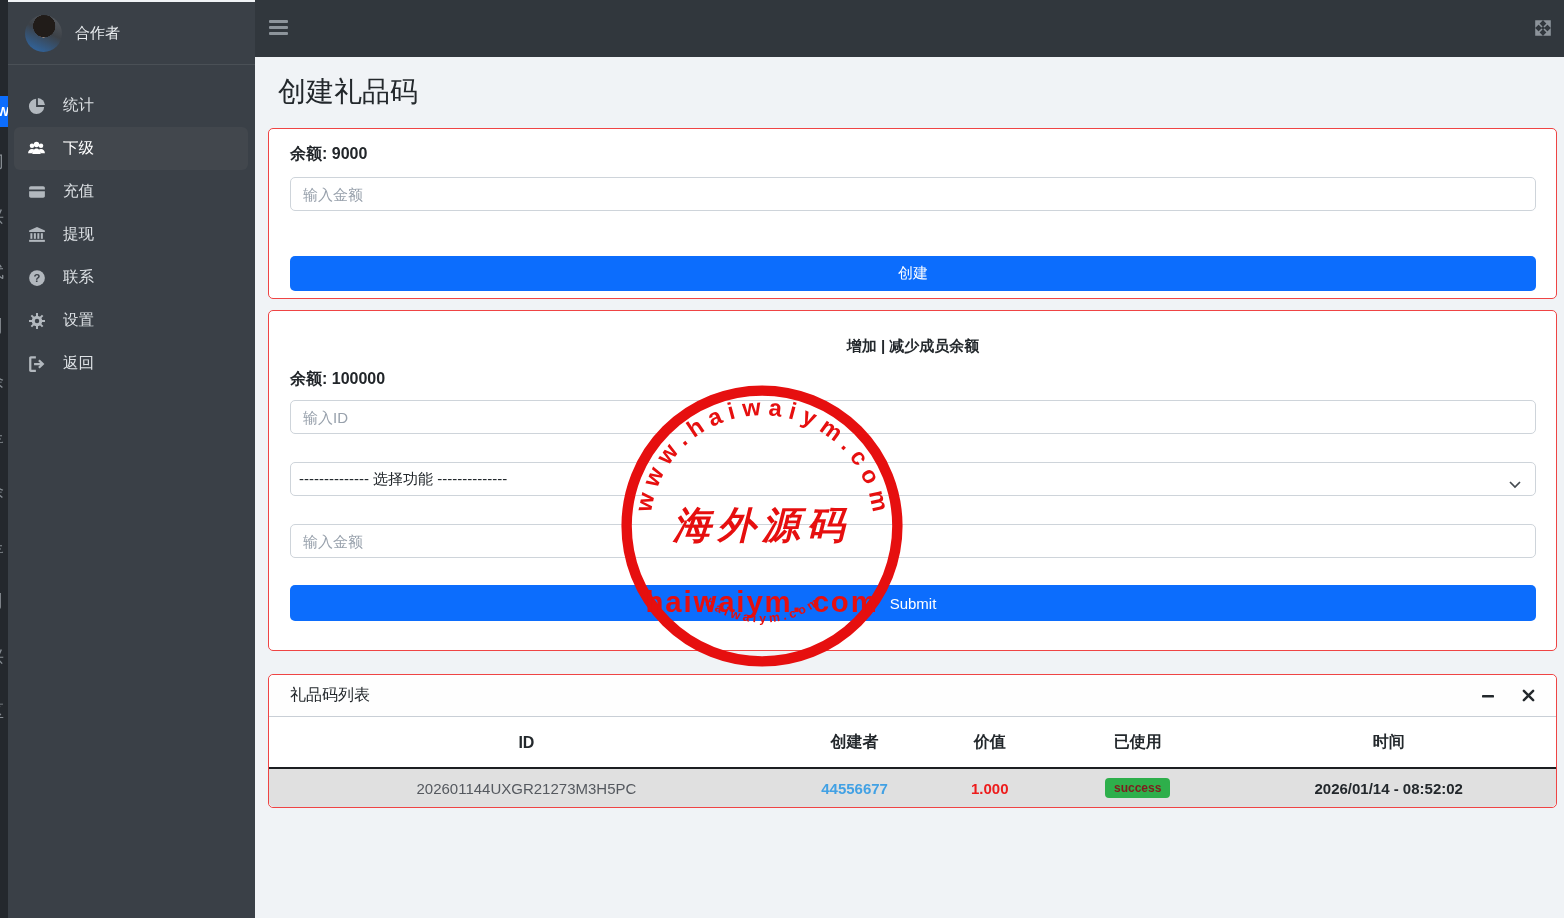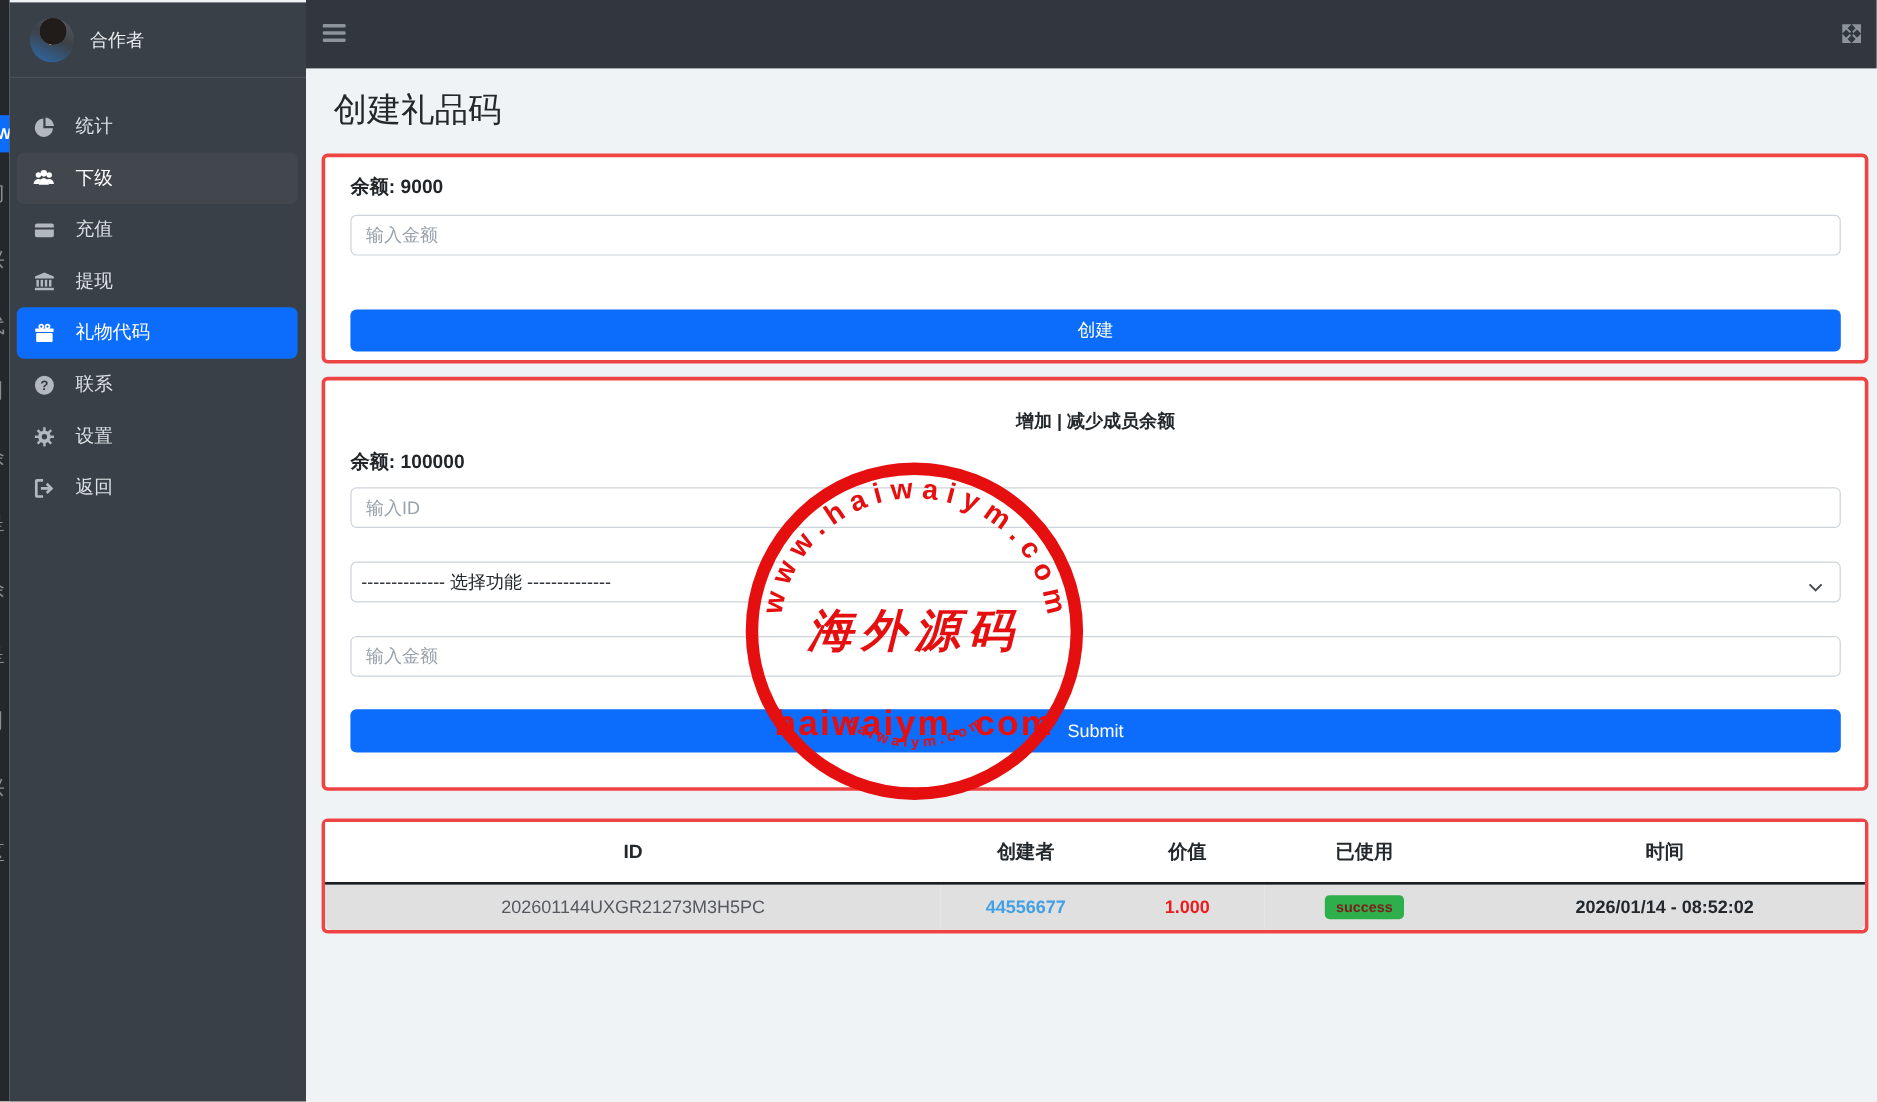--- a/index.html
+++ b/index.html
@@ -42,21 +42,21 @@
   
   .topbar{ position:absolute; left:255px; top:0; right:0; height:57px; background:#31373d; z-index:2; }
   .hamburger{ position:absolute; left:14px; top:20px; width:20px; height:16px; cursor:pointer; }
   .hamburger i{ display:block; width:19px; height:3px; background:#8d949b; margin-bottom:3px; border-radius:1px; }
   .fullscreen{ position:absolute; right:12px; top:19px; width:18px; height:18px; color:#8d949b; cursor:pointer; }
 
   
   .main{ position:absolute; left:255px; top:57px; right:0; bottom:0; background:#f0f3f6; overflow:hidden; }
   h1.page-title{ margin:18px 0 0 23px; font-size:28px; font-weight:500; color:#23282c; line-height:34px; }
 
-  .card{ background:#fff; border:3px solid #ef4444; border-radius:5px; margin:0 7px 0 13px; }
+  .card{ background:#fff; border:1px solid #ef4444; border-radius:5px; margin:0 7px 0 13px; }
   .card-body{ padding:14px 20px 7px 21px; }
 
   .balance{ font-size:16px; font-weight:bold; color:#212529; margin:1px 0 12px; }
   .form-input{
     width:100%; height:34px; border:1px solid #ced4da; border-radius:5px;
     padding:0 12px; font-size:15px; color:#23282c; background:#fff; outline:none;
     font-family:"Liberation Sans","DejaVu Sans",sans-serif;
   }
   .form-input::placeholder{ color:#98a1ac; }
   .btn-primary{
@@ -176,31 +176,20 @@
             <rect x="2.1" y="6.4" width="1.8" height="5"></rect>
             <rect x="5.2" y="6.4" width="1.8" height="5"></rect>
             <rect x="8.3" y="6.4" width="1.8" height="5"></rect>
             <rect x="11.4" y="6.4" width="1.8" height="5"></rect>
             <rect x="1" y="12.3" width="14" height="1.8"></rect>
           </svg>
       </span>
       <span>提现</span>
     </div>
 
-    <div class="nav-item active">
-      <span class="ic">
-        <svg width="18" height="18" viewBox="0 0 16 16" fill="currentColor">
-            <circle cx="5.7" cy="2.8" r="1.5" fill="none" stroke="currentColor" stroke-width="1.3"></circle>
-            <circle cx="10.3" cy="2.8" r="1.5" fill="none" stroke="currentColor" stroke-width="1.3"></circle>
-            <rect x="1.2" y="4.2" width="13.6" height="2.6" rx="0.6"></rect>
-            <rect x="1.9" y="7.6" width="12.2" height="6.6" rx="0.8"></rect>
-          </svg>
-      </span>
-      <span>礼物代码</span>
-    </div>
 
     <div class="nav-item">
       <span class="ic">
         <svg width="18" height="18" viewBox="0 0 16 16">
             <circle cx="8" cy="8" r="7" fill="currentColor"></circle>
             <text x="8" y="11.4" font-size="10" font-weight="bold" text-anchor="middle" fill="#3a4047" font-family="Liberation Sans, sans-serif">?</text>
           </svg>
       </span>
       <span>联系</span>
     </div>
@@ -274,20 +263,35 @@
               <polyline points="1,1 6,6 11,1"></polyline>
             </svg>
         </span>
       </div>
       <input class="form-input amount2" type="text" placeholder="输入金额" style="">
       <button class="btn-primary">Submit</button>
     </div>
   </section>
 
   <section class="card card-list">
+    <div class="list-header">
+      <span>礼品码列表</span>
+      <span class="list-tools">
+        <span class="tool-btn">
+          <svg width="14" height="14" viewBox="0 0 14 14" fill="currentColor">
+              <rect x="1" y="6" width="12" height="2.4" rx="0.4"></rect>
+            </svg>
+        </span>
+        <span class="tool-btn">
+          <svg width="13" height="13" viewBox="0 0 14 14" fill="none" stroke="currentColor" stroke-width="2.6" stroke-linecap="round">
+              <path d="M2 2 12 12 M12 2 2 12"></path>
+            </svg>
+        </span>
+      </span>
+    </div>
     <table class="gift-table">
       <colgroup>
           <col style="width:40%">
           <col style="width:11%">
           <col style="width:10%">
           <col style="width:13%">
           <col style="width:26%">
         </colgroup>
       <thead>
         <tr>

